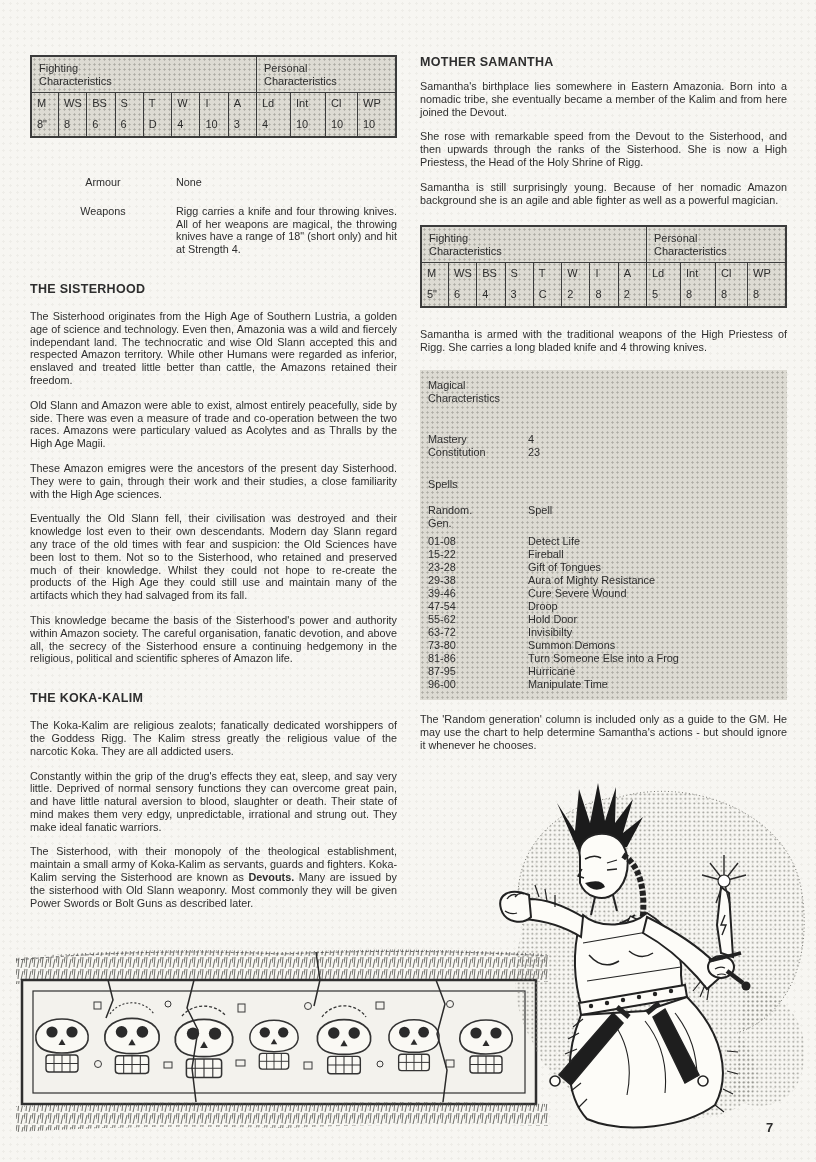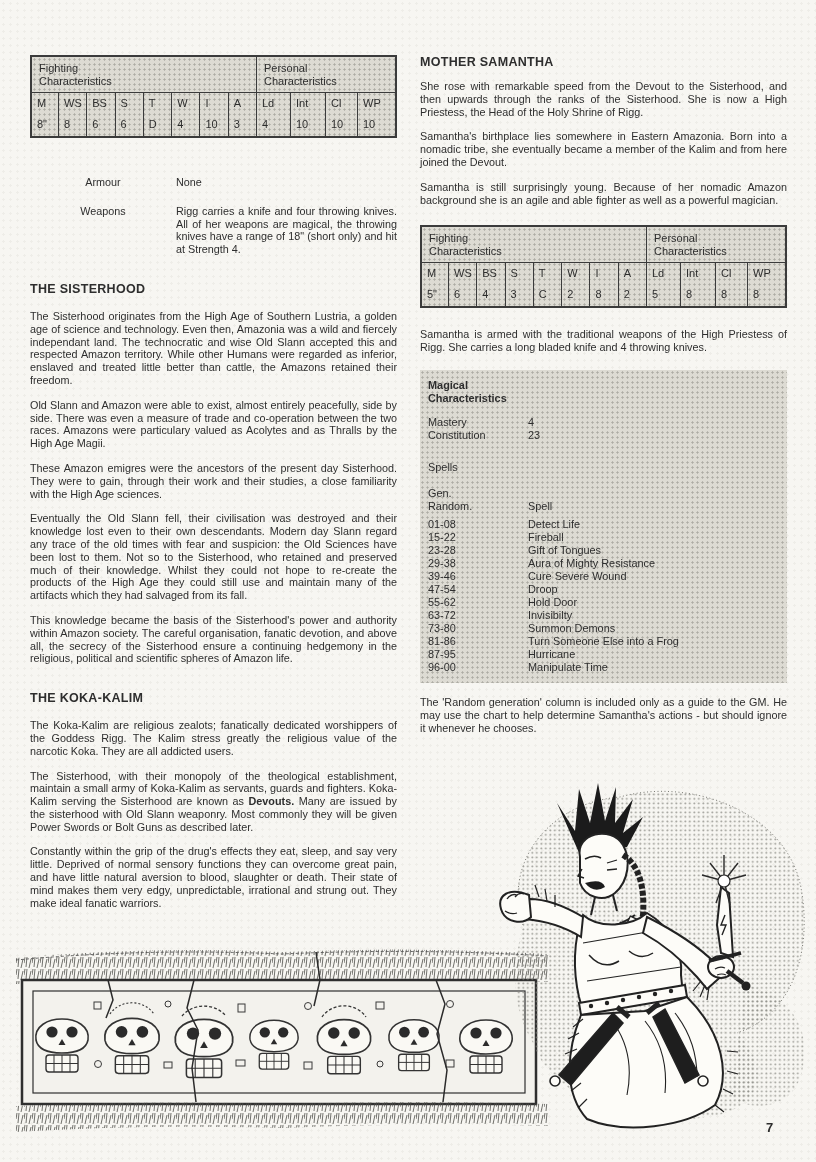--- a/index.html
+++ b/index.html
@@ -61,21 +61,21 @@
   .kv-label { width:146px; flex:none;text-align:center; }
   .kv-value { flex:1; text-align:justify; }
 
   
   .magic-box {
     margin-top:16px; padding:9px 8px 9px 8px;
     font-size:10.9px; line-height:13px;
   }
   .mb-row { display:flex; }
   .mb-c1 { width:100px; flex:none; }
-  .mb-title { margin-bottom:11px;font-weight:bold; }
+  .mb-title { margin-bottom:28px; }
   .mb-stats { margin-bottom:19px; }
   .mb-spells-heading { margin-bottom:13px; }
   .mb-header { margin-bottom:5px; }
 
   .note-text { margin-top:13px; }
 
   .illus { position:absolute; }
   #frieze  { left:16px;  top:944px; }
   #warrior { left:495px; top:775px; }
 
@@ -159,29 +159,29 @@
 
   <h2 class="section-heading heading-gap-top">THE SISTERHOOD</h2>
   <p class="body-text">The Sisterhood originates from the High Age of Southern Lustria, a golden age of science and technology. Even then, Amazonia was a wild and fiercely independant land. The technocratic and wise Old Slann accepted this and respected Amazon territory.  While other Humans were regarded as inferior, enslaved and treated little better than cattle, the Amazons retained their freedom.</p>
   <p class="body-text">Old Slann and Amazon were able to exist, almost entirely peacefully, side by side. There was even a measure of trade and co-operation between the two races. Amazons were particulary valued as Acolytes and as Thralls by the High Age Magii.</p>
   <p class="body-text">These Amazon emigres were the ancestors of the present day Sisterhood. They were to gain, through their work and their studies, a close familiarity with the High Age sciences.</p>
   <p class="body-text">Eventually the Old Slann fell, their civilisation was destroyed and their knowledge lost even to their own descendants. Modern day Slann regard any trace of the old times with fear and suspicion: the Old Sciences have been lost to them. Not so to the Sisterhood, who retained and preserved much of their knowledge.  Whilst they could not hope to re-create the products of the High Age they could still use and maintain many of the artifacts which they had salvaged from its fall.</p>
   <p class="body-text">This knowledge became the basis of the Sisterhood's power and authority within Amazon society. The careful organisation, fanatic devotion, and above all, the secrecy of the Sisterhood ensure a continuing hedgemony in the religious, political and scientific spheres of Amazon life.</p>
 
   <h2 class="section-heading heading-gap-top">THE KOKA-KALIM</h2>
   <p class="body-text">The Koka-Kalim are religious zealots; fanatically dedicated worshippers of the Goddess Rigg. The Kalim stress greatly the religious value of the narcotic Koka.  They are all addicted users.</p>
+  <p class="body-text">Constantly within the grip of the drug's effects they eat, sleep, and say very little. Deprived of normal sensory functions they can overcome great pain, and have little natural aversion to blood, slaughter or death. Their state of mind makes them very edgy, unpredictable, irrational and strung out. They make ideal fanatic warriors.</p>
   <p class="body-text"><span>The Sisterhood, with their monopoly of the theological establishment, maintain a small army of Koka-Kalim as servants, guards and fighters. Koka-Kalim serving the Sisterhood are known as </span><b>Devouts.</b><span> Many are issued by the sisterhood with Old Slann weaponry. Most commonly they will be given Power Swords or Bolt Guns as described later.</span></p>
-  <p class="body-text">Constantly within the grip of the drug's effects they eat, sleep, and say very little. Deprived of normal sensory functions they can overcome great pain, and have little natural aversion to blood, slaughter or death. Their state of mind makes them very edgy, unpredictable, irrational and strung out. They make ideal fanatic warriors.</p>
 </div>
 
 <div class="col col-right">
 
   <h2 class="section-heading" style="margin-bottom:11px;">MOTHER SAMANTHA</h2>
+  <p class="body-text">Samantha's birthplace lies somewhere in Eastern Amazonia. Born into a nomadic tribe, she eventually became a member of the Kalim and from here joined the Devout.</p>
   <p class="body-text">She rose with remarkable speed from the Devout to the Sisterhood, and then upwards through the ranks of the Sisterhood. She is now a High Priestess, the Head of the Holy Shrine of Rigg.</p>
-  <p class="body-text">Samantha's birthplace lies somewhere in Eastern Amazonia. Born into a nomadic tribe, she eventually became a member of the Kalim and from here joined the Devout.</p>
   <p class="body-text">Samantha is still surprisingly young. Because of her nomadic Amazon background she is an agile and able fighter as well as a powerful magician.</p>
 
   <div class="char-table halftone" style="margin-top:19px; margin-bottom:20px;">
     <div class="ct-group">
       <span>Fighting</span>
       <span>Characteristics</span>
     </div>
     <div class="ct-group personal">
       <span>Personal</span>
       <span>Characteristics</span>
@@ -249,25 +249,25 @@
         <span>4</span>
       </div>
       <div class="mb-row">
         <span class="mb-c1">Constitution</span>
         <span>23</span>
       </div>
     </div>
     <div class="mb-spells-heading">Spells</div>
     <div class="mb-header">
       <div class="mb-row">
-        <span class="mb-c1">Gen.</span>
-      </div>
-      <div class="mb-row">
         <span class="mb-c1">Random.</span>
         <span>Spell</span>
+      </div>
+      <div class="mb-row">
+        <span class="mb-c1">Gen.</span>
       </div>
     </div>
     <div class="mb-row">
         <span class="mb-c1">01-08</span>
         <span>Detect Life</span>
       </div>
     <div class="mb-row">
         <span class="mb-c1">15-22</span>
         <span>Fireball</span>
       </div>

